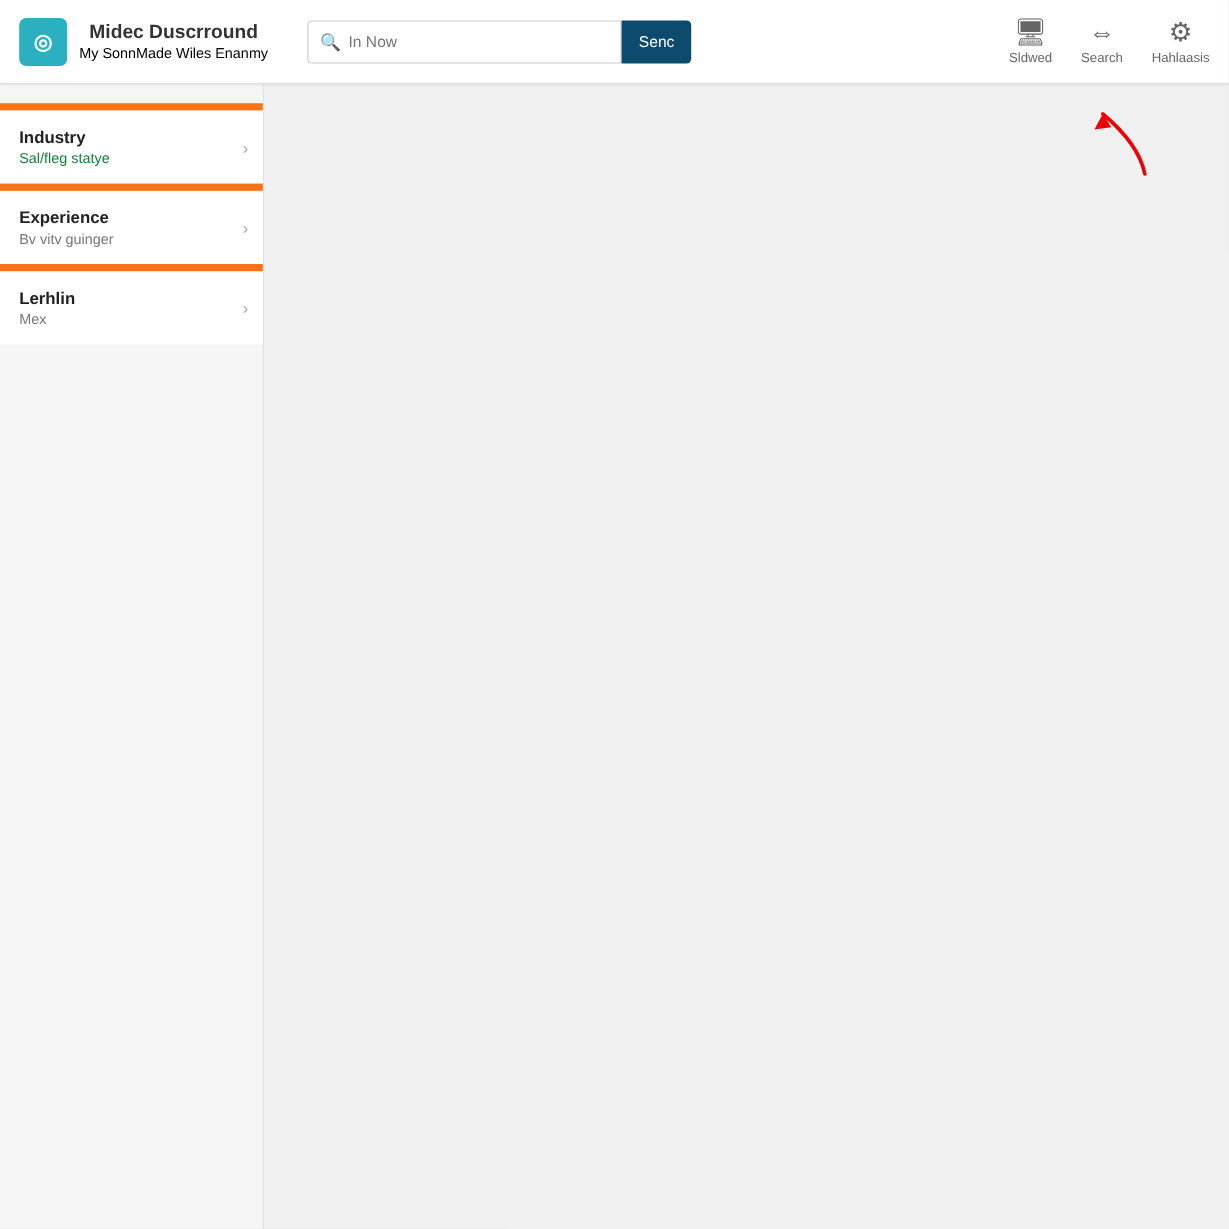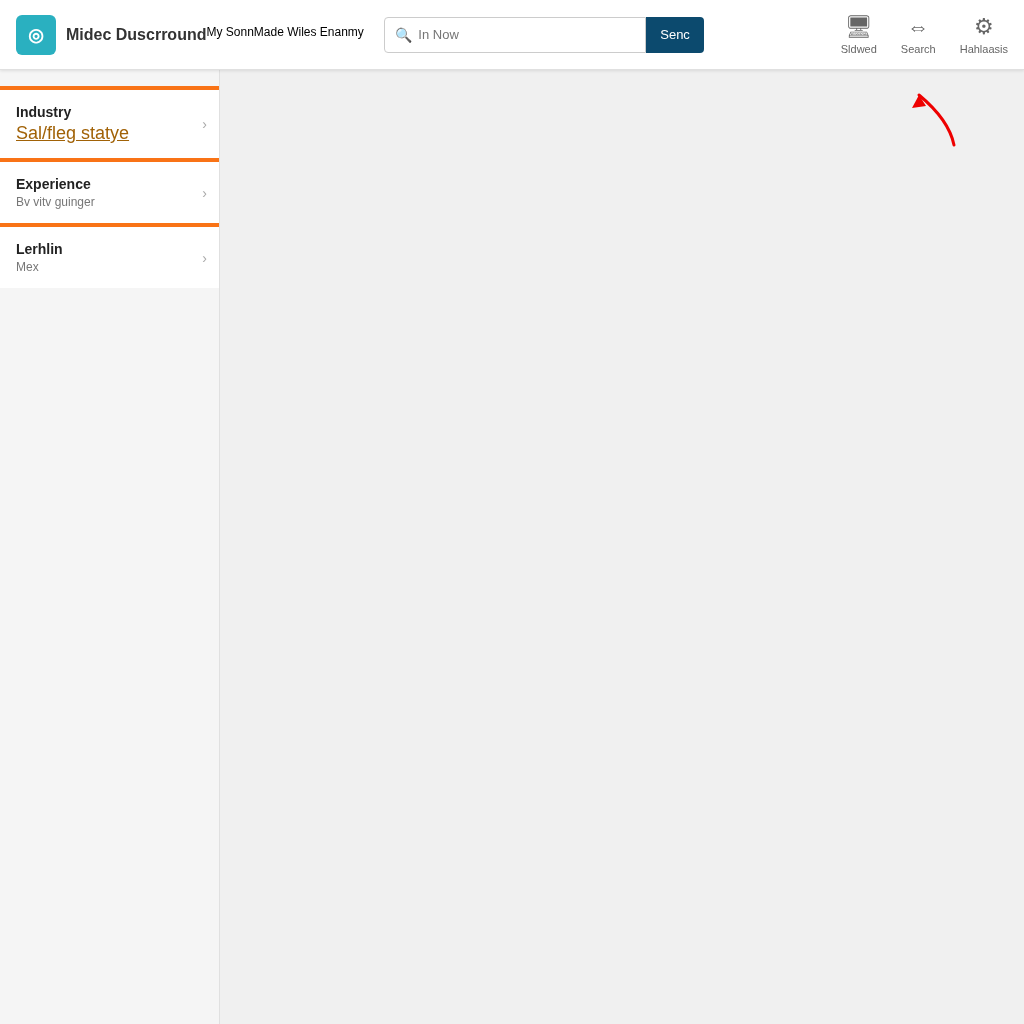--- a/index.html
+++ b/index.html
@@ -43,21 +43,22 @@
       display: flex;
       align-items: center;
       justify-content: center;
       color: white;
       font-size: 18px;
       font-weight: bold;
       flex-shrink: 0;
     }
     .logo-text {
       display: flex;
-      flex-direction: row;
+      flex-direction: column;
+      align-items: center;
     }
     .logo-title {
       font-size: 16px;
       font-weight: 600;
       color: #333;
       line-height: 1.2;
     }
     .logo-subtitle {
       font-size: 12px;
       color: #000000;
@@ -138,38 +139,37 @@
       border-right: 1px solid #e0e0e0;
       padding: 16px 0;
     }
     .section-header {
       padding: 6px 16px 12px 16px;
       font-size: 14px;
       color: #555;
       font-weight: 500;
     }
     .filter-item {
-      border-top: 4px solid #f97316;
+      border-top: 6px solid #f97316;
       padding: 14px 16px;
       display: flex;
       flex-direction: column;
       position: relative;
       cursor: pointer;
       background: #fff;
     }
     .filter-title {
       font-size: 14px;
       font-weight: 600;
       color: #222;
       margin-bottom: 3px;
     }
     .filter-subtitle {
-      font-size: 18px;
-      color: #a16207;
-      text-decoration: underline;
+      font-size: 12px;
+      color: #15803d;
     }
     .filter-subtitle-gray {
       font-size: 12px;
       color: #777;
     }
     .chevron {
       position: absolute;
       right: 12px;
       top: 50%;
       transform: translateY(-50%);

